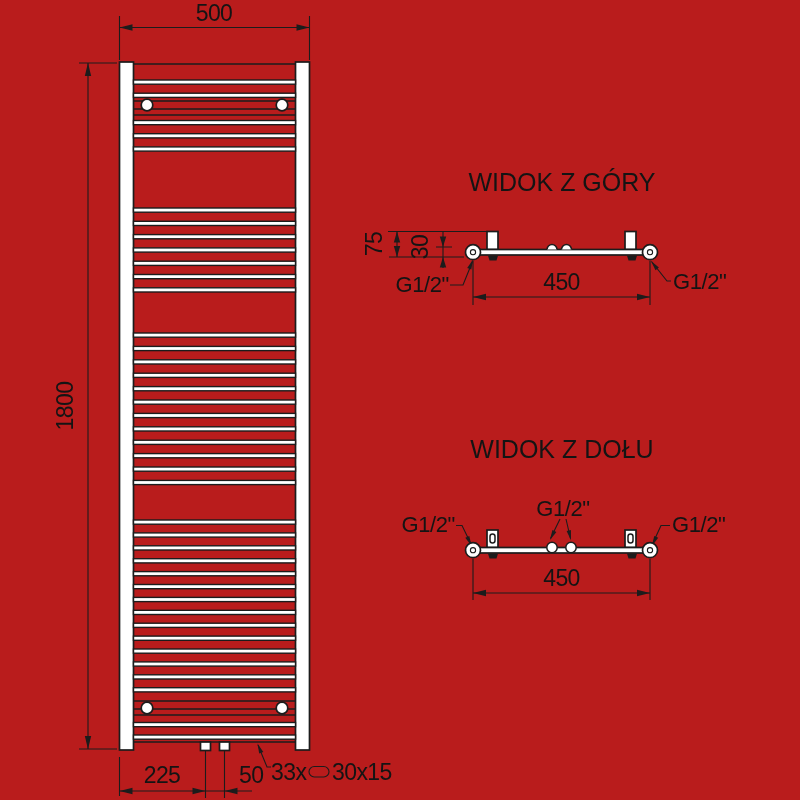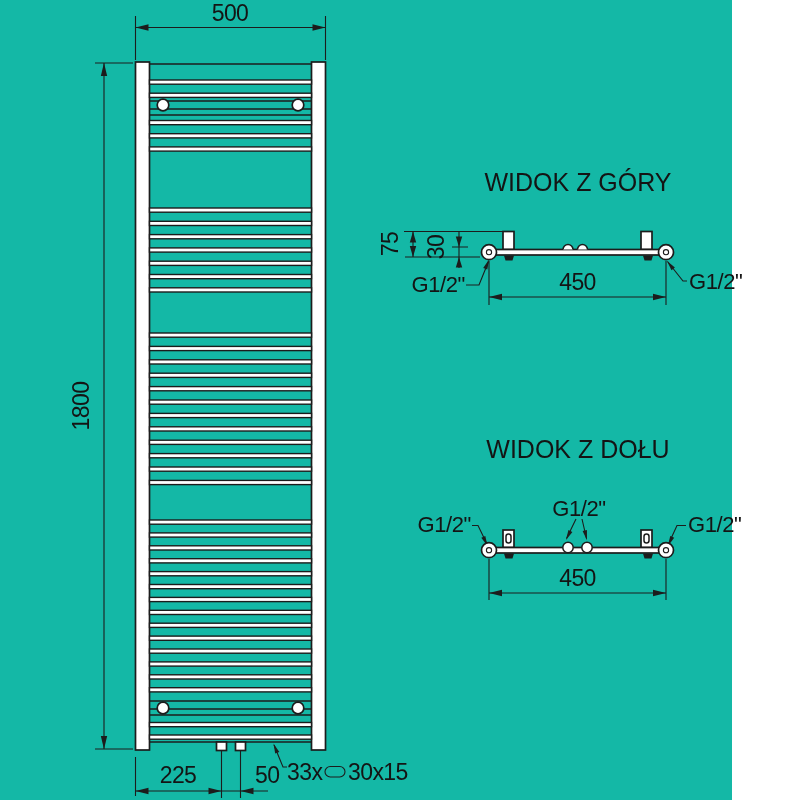--- a/index.html
+++ b/index.html
@@ -1,17 +1,17 @@
 <!DOCTYPE html>
 <html style="--line: #1c1c1c;"><head>
 <meta charset="utf-8">
 <style>
   :root { --line:#1c1c1c; }
   html,body { margin:0; padding:0; background:#ffffff; }
-  .stage { width:716px; height:800px; background:#14b8a6; position:relative;padding-left:16px; }
+  .stage { width:800px; height:800px; background:#b91c1c; position:relative; }
   text { fill:#141414; font-family:"Liberation Sans", sans-serif; }
   .num    { font-size:23px; letter-spacing:-0.6px; }
   .small  { font-size:22px; letter-spacing:-0.4px; }
   .vtitle { font-size:25px; }
   .s  { stroke:var(--line); stroke-width:1.7; fill:none; }
   .sf { stroke:var(--line); stroke-width:1.7; fill:#ffffff; }
   .s2 { stroke:var(--line); stroke-width:1.5; fill:#ffffff; }
   .d  { stroke:var(--line); stroke-width:1.1; fill:none; }
   .ar { fill:var(--line); stroke:none; }
   .fk { fill:var(--line); stroke:none; }

